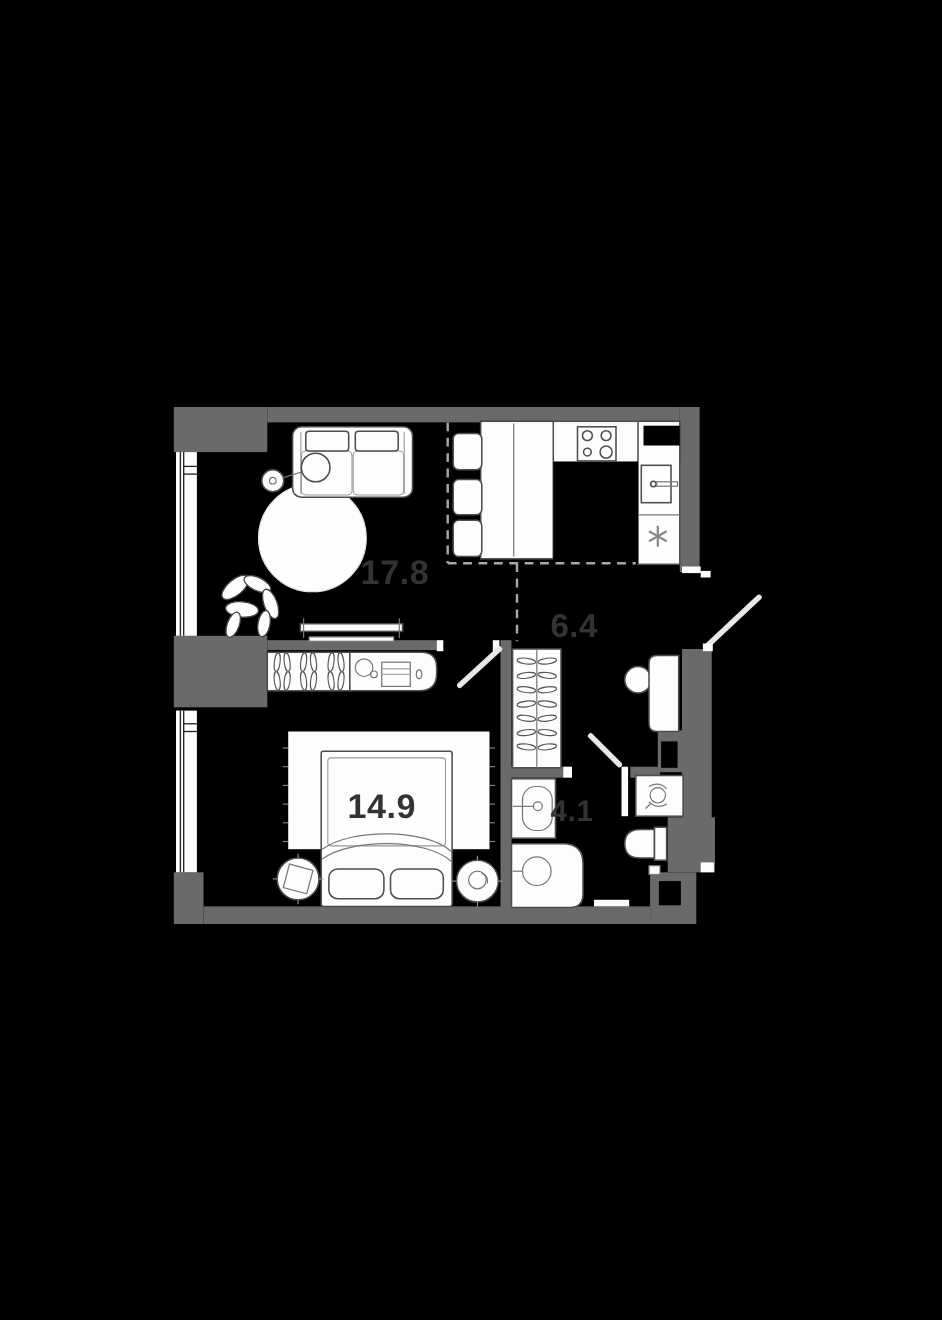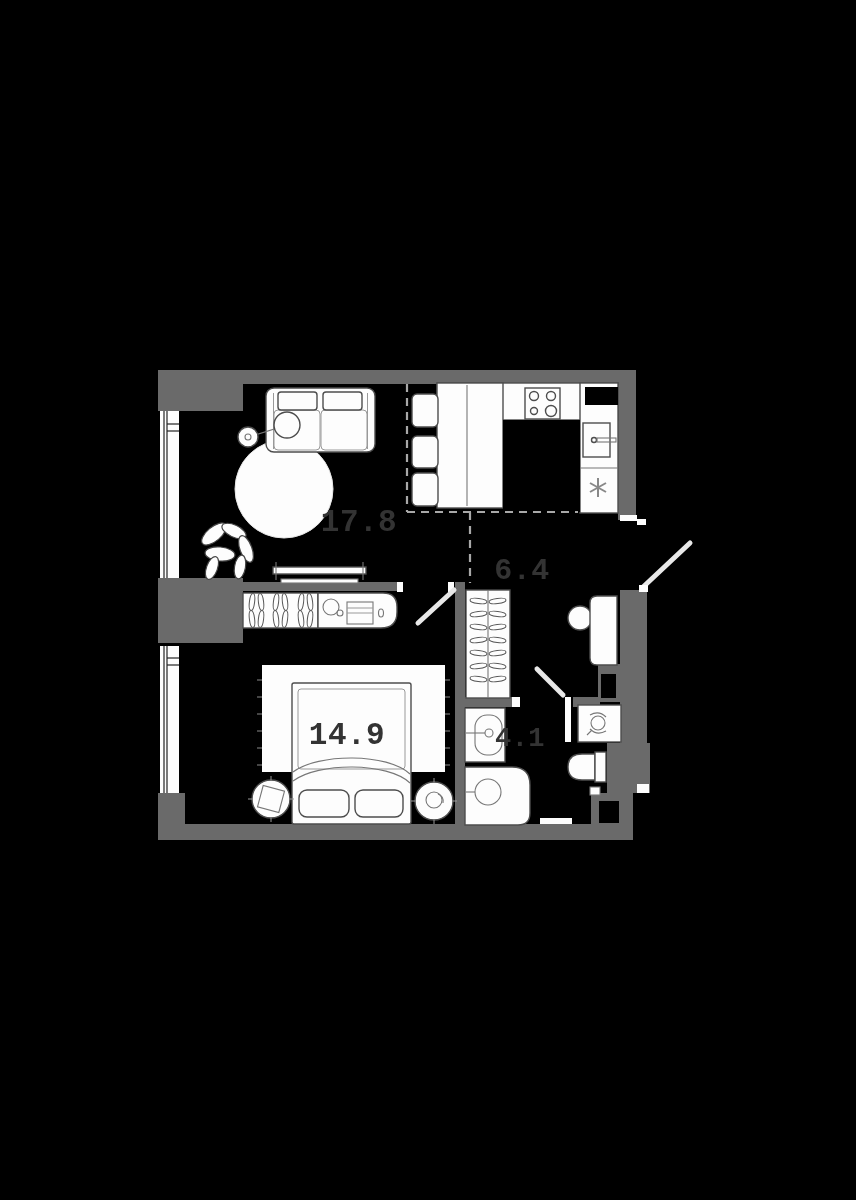--- a/index.html
+++ b/index.html
@@ -1,17 +1,17 @@
 <!DOCTYPE html>
 <html><head>
 <meta charset="utf-8">
 <style>
   html,body{margin:0;padding:0;background:#000;}
   #stage{position:relative;width:856px;height:1200px;background:#000;overflow:hidden;
-         font-family:Liberation Mono, monospace;}
+         font-family:Liberation Sans, sans-serif;}
   svg{position:absolute;left:0;top:0;}
   .wall{fill:#6a6a6a;}
   .white{fill:#fdfdfd;}
   .noFill{fill:none;}
   .o1{stroke:#4d4d4d;stroke-width:1.4;}
   .o2{stroke:#777;stroke-width:1.1;}
   .o3{stroke:#999;stroke-width:1;}
   .leaf{fill:#fdfdfd;stroke:#444;stroke-width:1.2;}
   .doorLeaf{stroke:#e8e8e8;stroke-width:5;stroke-linecap:round;}
   .dash{stroke:#a8a8a8;stroke-width:2.2;stroke-dasharray:8 6;fill:none;}

